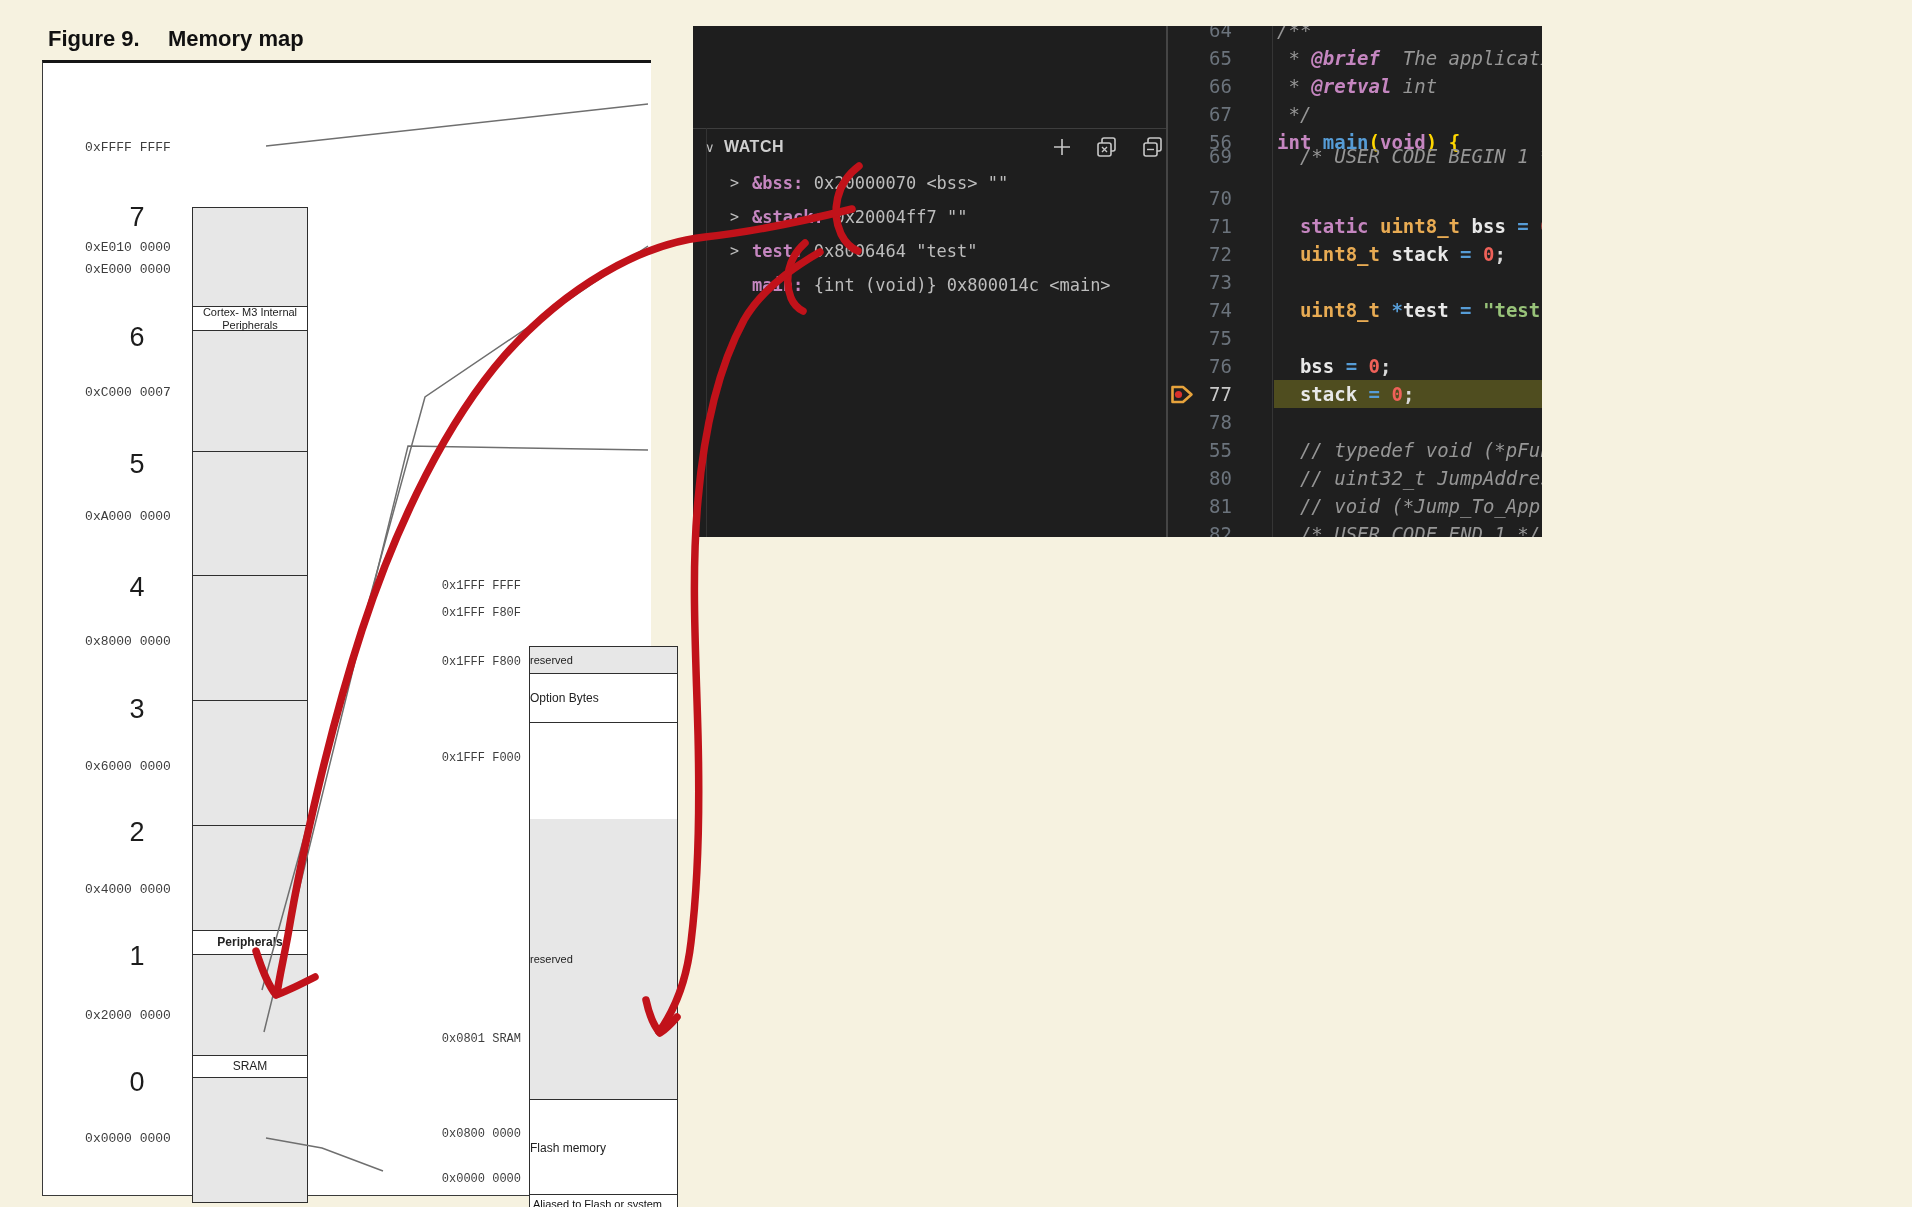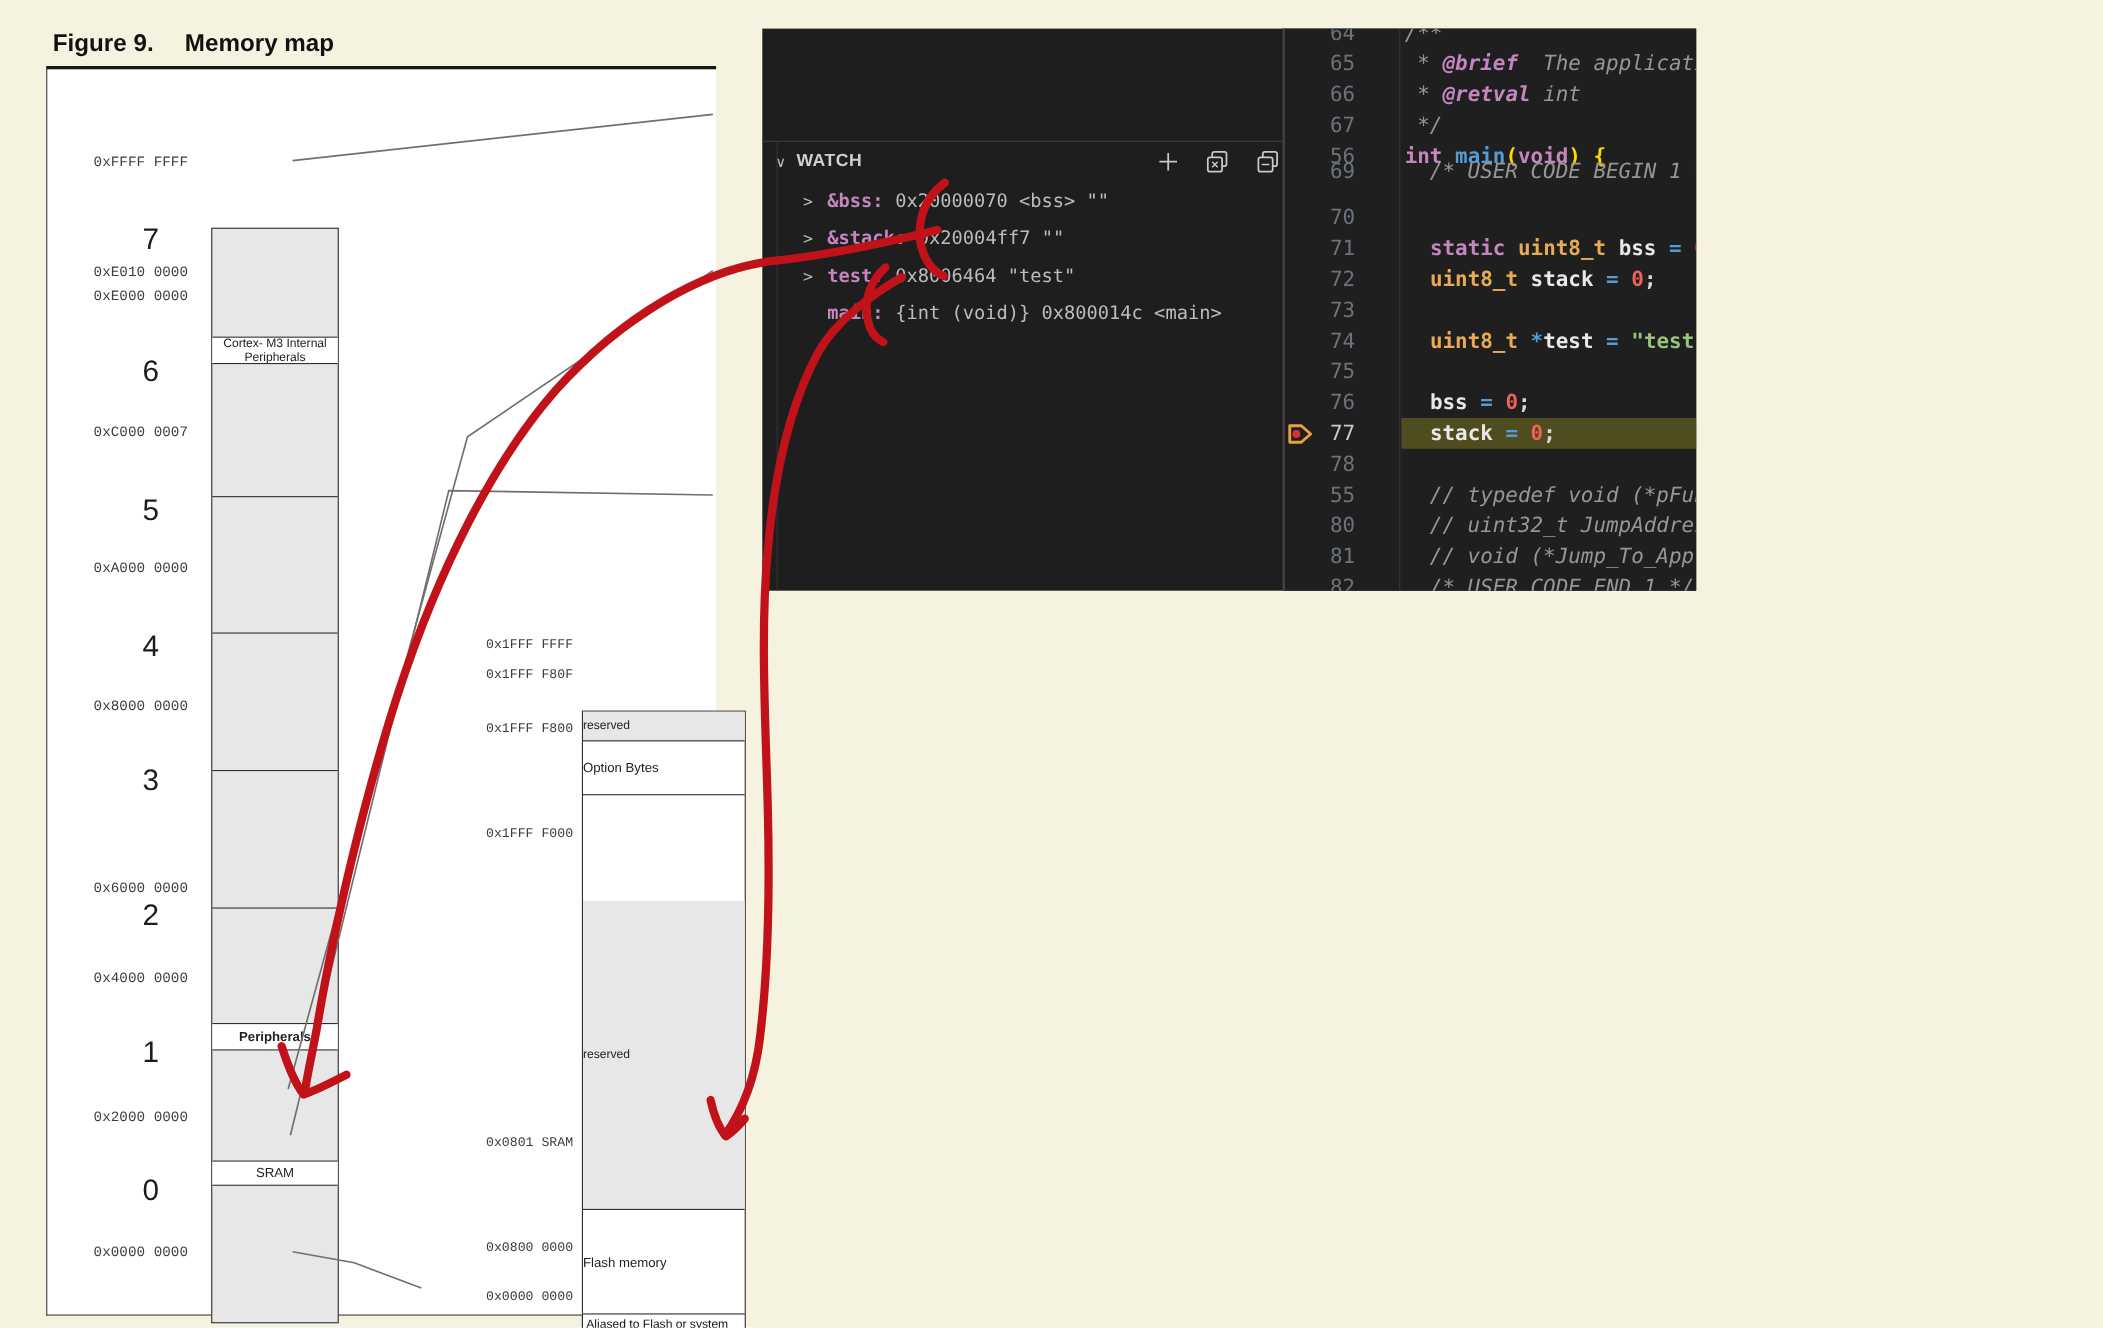--- a/index.html
+++ b/index.html
@@ -107,21 +107,21 @@
     <div class="blocknum" style="top:754px;">2</div>
     <div class="blocknum" style="top:878px;">1</div>
     <div class="blocknum" style="top:1004px;">0</div>
 
     <div class="addr" style="top:77px;">0xFFFF FFFF</div>
     <div class="addr" style="top:177px;">0xE010 0000</div>
     <div class="addr" style="top:199px;">0xE000 0000</div>
     <div class="addr" style="top:322px;">0xC000 0007</div>
     <div class="addr" style="top:446px;">0xA000 0000</div>
     <div class="addr" style="top:571px;">0x8000 0000</div>
-    <div class="addr" style="top:696px;margin-top:41px;">0x6000 0000</div>
+    <div class="addr" style="top:696px;">0x6000 0000</div>
     <div class="addr" style="top:819px;">0x4000 0000</div>
     <div class="addr" style="top:945px;">0x2000 0000</div>
     <div class="addr" style="top:1068px;">0x0000 0000</div>
 
     <div class="det-col">
       <div class="det-region gray" style="top:0;height:27px;font-size:11px;">
         <span>reserved</span>
       </div>
       <div class="det-region" style="top:27px;height:49px;">
         <span>Option Bytes</span>

